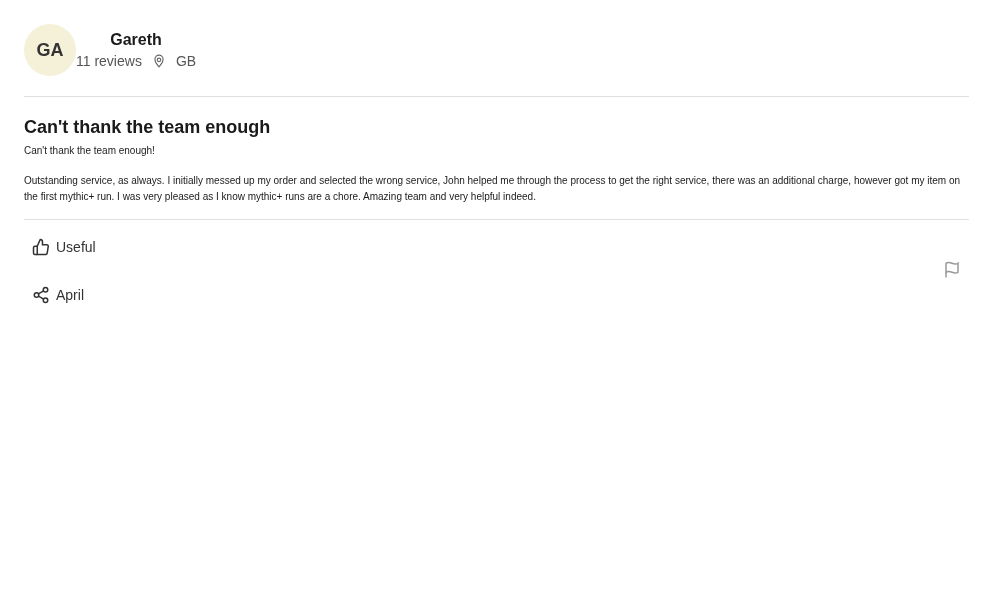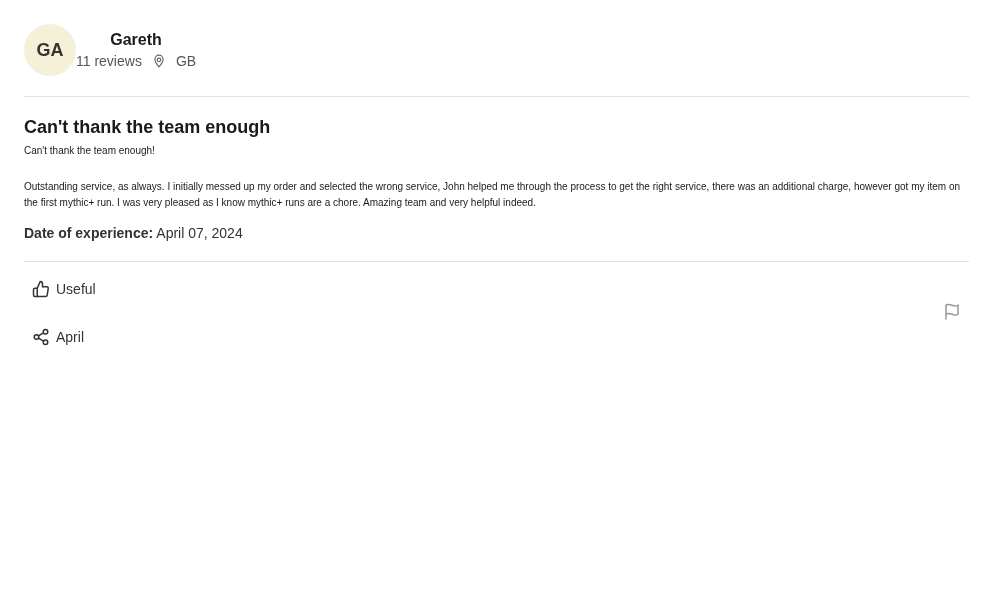--- a/index.html
+++ b/index.html
@@ -120,21 +120,21 @@
     }
 
     .review-text {
       font-size: 10px;
       line-height: 1.6;
       color: #1a1a1a;
       margin-bottom: 14px;
     }
 
     .review-text p + p {
-      margin-top: 20px;
+      margin-top: 14px;
     }
 
     .date-of-experience {
       font-size: 14px;
       color: #333;
       margin-bottom: 20px;
     }
 
     .date-of-experience strong {
       font-weight: 700;
@@ -209,24 +209,20 @@
   <div class="review-body">
 
 
     <div class="review-title">Can't thank the team enough</div>
 
     <div class="review-text">
       <p>Can't thank the team enough!</p>
       <p>Outstanding service, as always. I initially messed up my order and selected the wrong service, John helped me through the process to get the right service, there was an additional charge, however got my item on the first mythic+ run. I was very pleased as I know mythic+ runs are a chore. Amazing team and very helpful indeed.</p>
     </div>
 
-    <div class="date-of-experience">
-      <strong>Date of experience:</strong>
-      <span> </span><span>April 07, 2024</span>
-    </div>
 
   </div>
 
   <div class="review-actions">
     <div class="action-buttons">
       <button class="action-btn">
         <svg viewBox="0 0 24 24" fill="none" stroke="currentColor" stroke-width="2">
           <path d="M14 9V5a3 3 0 0 0-3-3l-4 9v11h11.28a2 2 0 0 0 2-1.7l1.38-9a2 2 0 0 0-2-2.3H14z"></path>
           <path d="M7 22H4a2 2 0 0 1-2-2v-7a2 2 0 0 1 2-2h3"></path>
         </svg>

